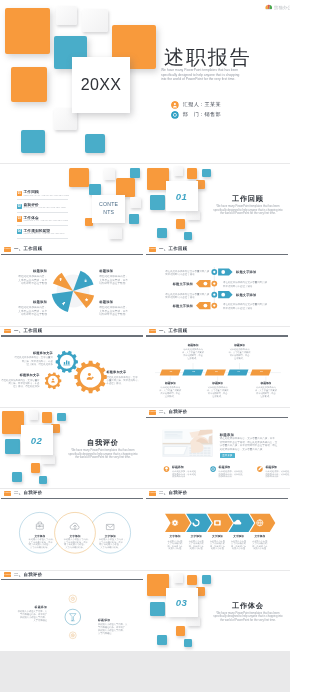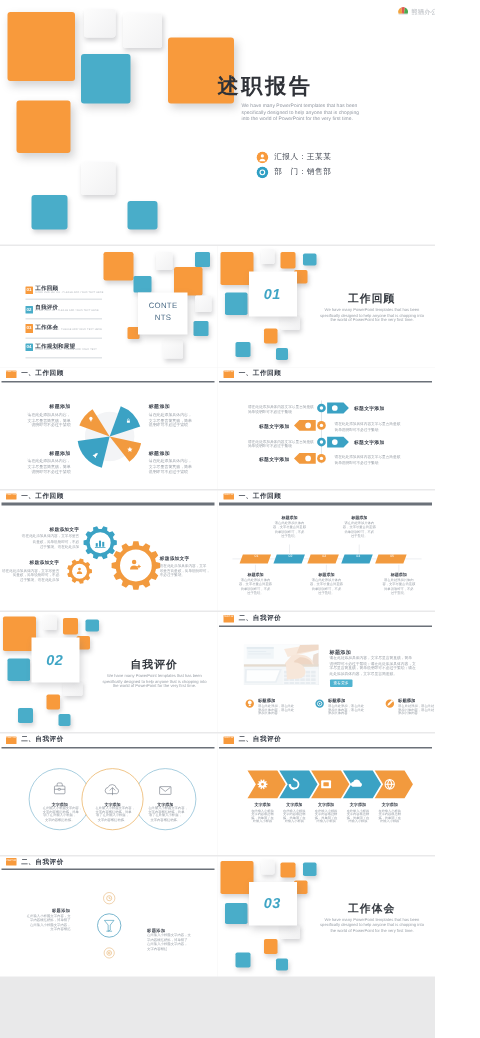--- a/index.html
+++ b/index.html
@@ -15,21 +15,21 @@
   .sq.o{background:#f89a3c;}
   .sq.b{background:#49adc9;}
   .sq.w{background:linear-gradient(135deg,#fdfdfd 0%,#f1f1f2 100%);}
   .shdw{box-shadow:2px 3px 6px rgba(120,120,125,.33);}
   .shdw-s{box-shadow:1px 2px 3px rgba(120,120,125,.30);}
   #yearcard{position:absolute;left:72px;top:56.5px;width:58px;height:56px;
      background:#fff;box-shadow:2px 3px 7px rgba(110,110,115,.35);
      display:flex;align-items:center;justify-content:center;}
   #yearcard span{font-size:16px;color:#2f3238;letter-spacing:.3px;
      font-family:"Liberation Sans",sans-serif;}
-  #heroTitle{position:absolute;left:145px;top:47.5px;font-size:14px;font-weight:700;
+  #heroTitle{position:absolute;left:164px;top:47.5px;font-size:20px;font-weight:400;
      color:#2f3238;letter-spacing:1.9px;line-height:18px;}
   #heroSub{position:absolute;left:161px;top:68.3px;width:120px;font-size:3.3px;
      line-height:4.4px;color:#9096a0;letter-spacing:.03px;white-space:nowrap;}
   #heroMeta{position:absolute;left:170.8px;top:100.8px;}
   .meta-row{display:flex;align-items:center;height:7.8px;margin-bottom:2.2px;}
   .meta-ic{width:7.8px;height:7.8px;border-radius:50%;margin-right:4.2px;display:block;flex:0 0 auto;}
   .meta-tx{font-size:5.1px;color:#3f4550;letter-spacing:.35px;white-space:nowrap;font-weight:500;}
   #wm{position:absolute;left:265px;top:4.2px;display:flex;align-items:center;gap:1.6px;}
   #wm .wmtx{font-size:4.3px;color:#b4b8bd;letter-spacing:.1px;white-space:nowrap;}
 
@@ -117,20 +117,23 @@
   <div class="slide" id="hero">
     <div class="sq o shdw" style="left:4.5px;top:8px;width:45px;height:46px;"></div>
     <div class="sq w shdw-s" style="left:56px;top:6px;width:20.5px;height:19px;"></div>
     <div class="sq w shdw-s" style="left:82px;top:8.5px;width:26px;height:23px;"></div>
     <div class="sq o shdw" style="left:111.5px;top:24.5px;width:44px;height:44px;"></div>
     <div class="sq b shdw" style="left:54px;top:36px;width:33px;height:33px;"></div>
     <div class="sq o shdw" style="left:11px;top:67px;width:36px;height:34.5px;"></div>
     <div class="sq w shdw-s" style="left:54px;top:108px;width:23px;height:22px;"></div>
     <div class="sq b shdw-s" style="left:20.5px;top:130px;width:24.5px;height:23px;"></div>
     <div class="sq b shdw-s" style="left:85px;top:134px;width:19.5px;height:18.5px;"></div>
+    <div id="yearcard">
+      <span>20XX</span>
+    </div>
     <div id="heroTitle">述职报告</div>
     <div id="heroSub">
       <div>We have many PowerPoint templates that has been</div>
       <div>specifically designed to help anyone that is chopping</div>
       <div>into the world of PowerPoint for the very first time.</div>
     </div>
     <div id="heroMeta">
       <div class="meta-row">
         <svg class="meta-ic" viewBox="0 0 16 16">
           <circle cx="8" cy="8" r="8" fill="#f89a3c"></circle>

